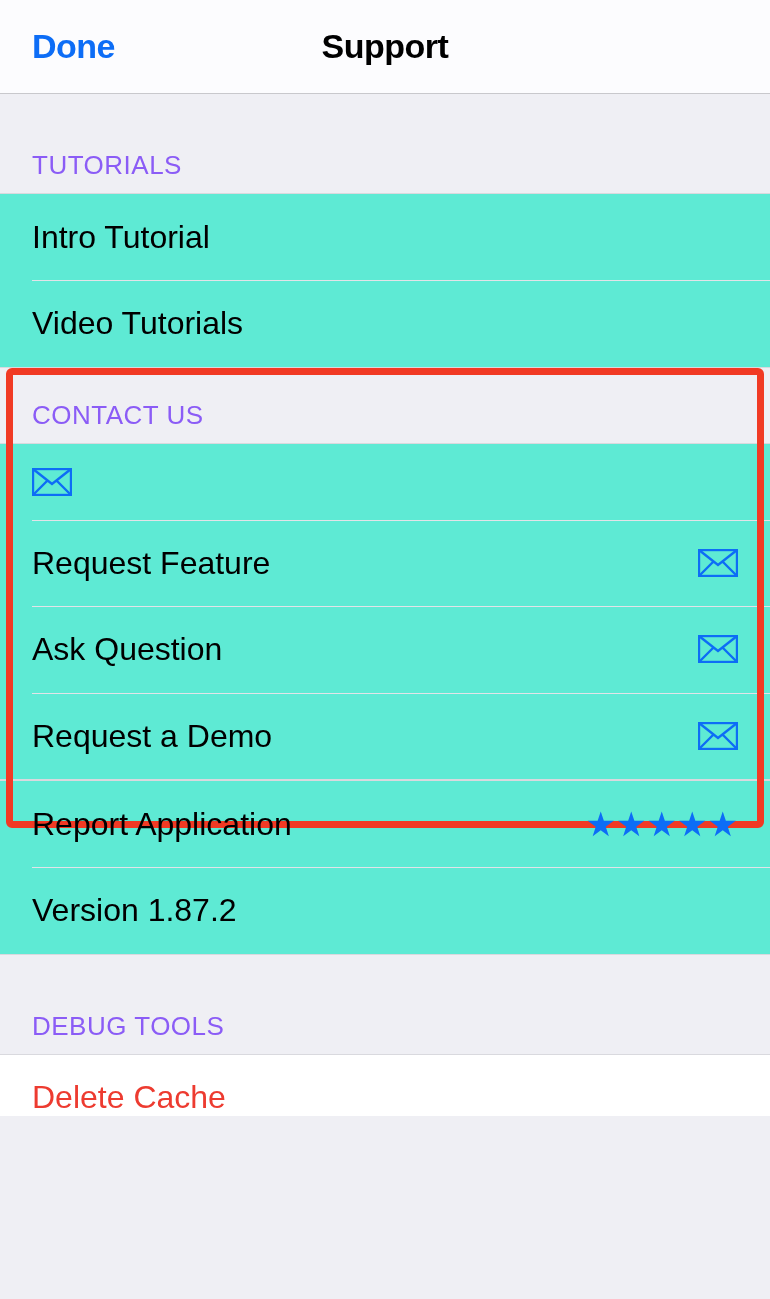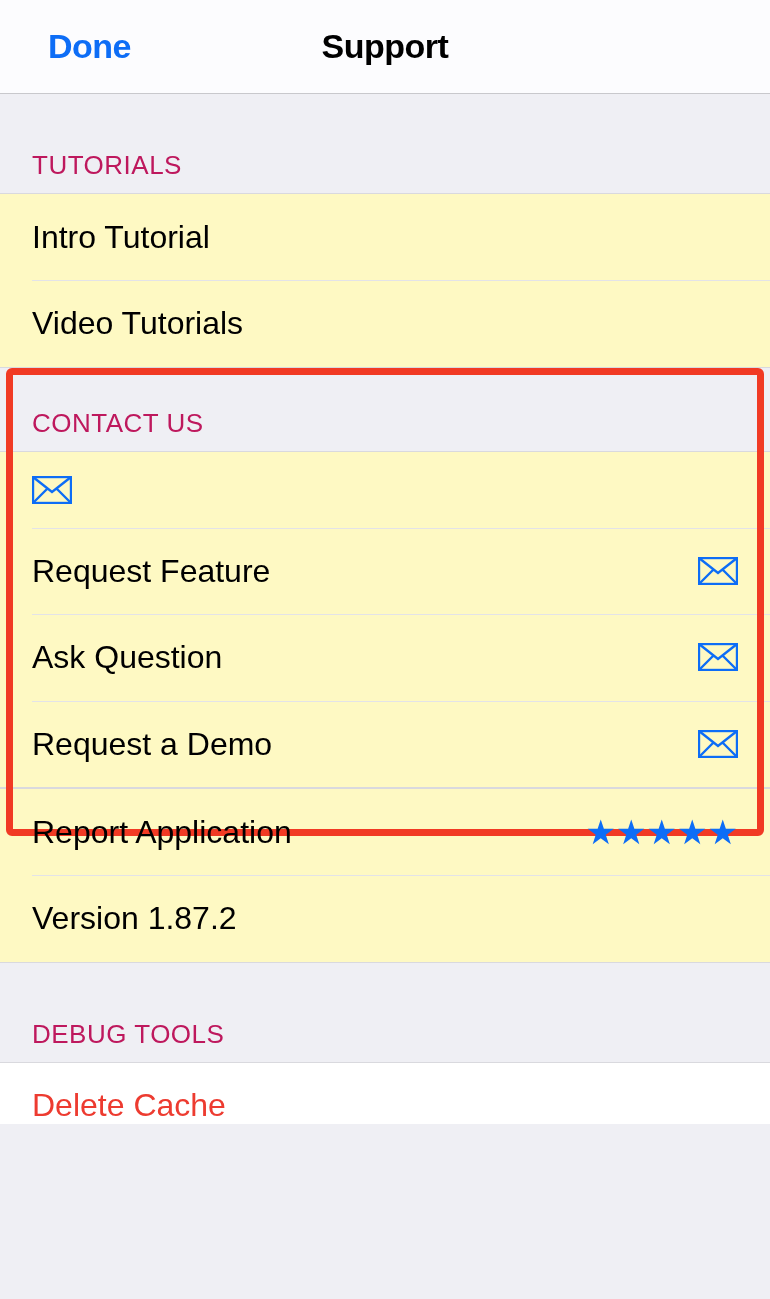--- a/index.html
+++ b/index.html
@@ -16,45 +16,45 @@
     height: 94px;
     background: #fcfcfe;
     border-bottom: 1px solid #c8c8cc;
     position: relative;
     display: flex;
     align-items: center;
     justify-content: center;
   }
   .navbar-done {
     position: absolute;
-    left: 48px;
+    left: 32px;
     font-size: 34px;
     font-weight: 600;
     color: #0d6df6;
     cursor: pointer;
     letter-spacing: -0.5px;
   }
   .navbar-title {
     font-size: 34px;
     font-weight: 700;
     letter-spacing: -0.5px;
     text-align: right;
   }
 
   
   .section { }
   .section-header {
     padding: 56px 32px 12px 32px;
     font-size: 26px;
     letter-spacing: 0.5px;
-    color: #be185d;
-  }
-  .section-header.tight { padding-top: 40px; border-radius: 14px; }
+    color: #8b5cf6;
+  }
+  .section-header.tight { padding-top: 32px; border-radius: 14px; }
   .section-body {
-    background: #fef9c3;
+    background: #5eead4;
     border-top: 1px solid #d9d9de;
     border-bottom: 1px solid #d9d9de;
   }
   .row {
     display: flex;
     align-items: center;
     justify-content: space-between;
     padding: 24px 32px 24px 32px;
     font-size: 32px;
     line-height: 1.2;

